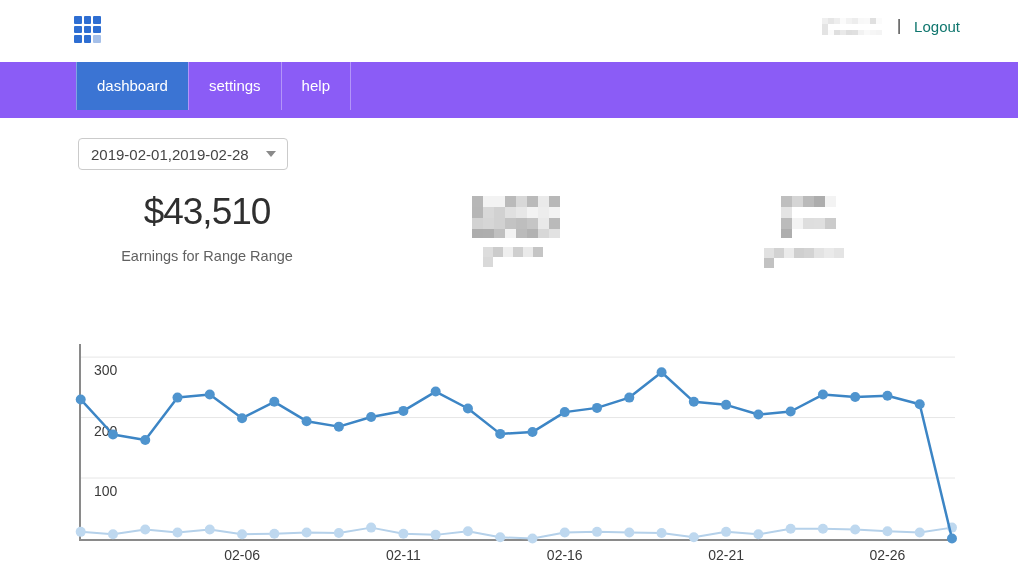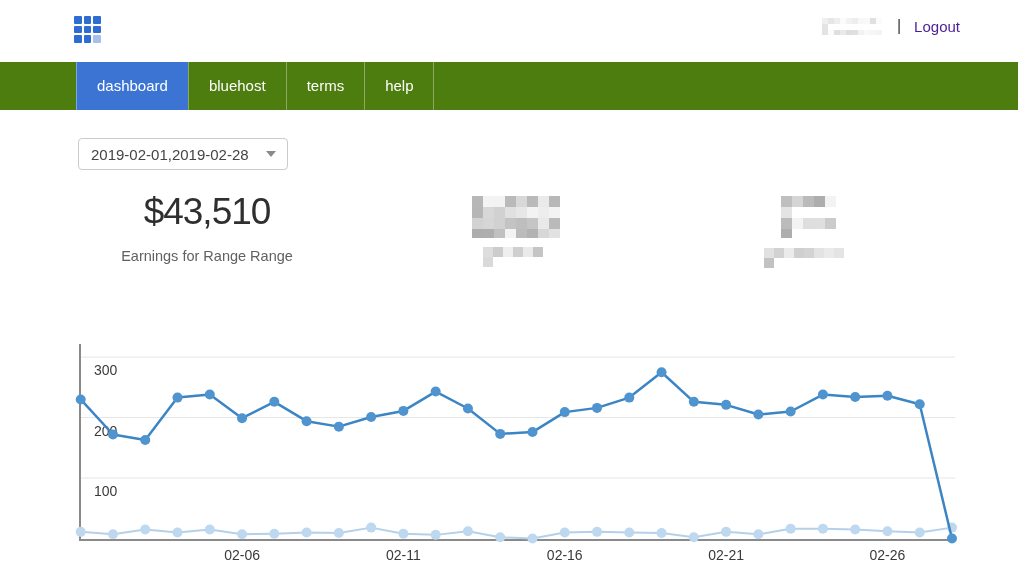--- a/index.html
+++ b/index.html
@@ -10,23 +10,23 @@
   }
   
   .header{position:absolute;top:0;left:0;width:1018px;height:62px;background:#fff;}
   .logo{position:absolute;left:74px;top:16px;display:flex;align-items:center;gap:10px;cursor:pointer;}
   .logo-grid{width:27px;height:27px;display:grid;grid-template-columns:repeat(3,1fr);grid-template-rows:repeat(3,1fr);gap:2px;}
   .logo-grid b{background:#2e6ed2;border-radius:1px;}
   .logo-grid b.lite{background:#a6c0e9;}
   .logo-text{font-size:26px;color:#3b7ad6;letter-spacing:-0.5px;}
   .header-right{position:absolute;top:17px;right:58px;display:flex;align-items:center;gap:13px;font-size:15px;}
   .hdr-sep{color:#3a3a3a;font-size:16px;}
-  .logout{color:#4c1d95;cursor:pointer;text-decoration:none;}
+  .logout{color:#0f766e;cursor:pointer;text-decoration:none;}
   
-  .nav{position:absolute;top:62px;left:0;width:1018px;height:48px;background:#4d7c0f;}
+  .nav{position:absolute;top:62px;left:0;width:1018px;height:56px;background:#8b5cf6;}
   .tabs{margin-left:76px;display:flex;height:48px;}
   .tab{color:#ffffff;font-size:15px;line-height:48px;padding:0 20px;
        border-left:1px solid rgba(255,255,255,.35);cursor:pointer;white-space:nowrap;}
   .tab:last-child{border-right:1px solid rgba(255,255,255,.35);}
   .tab.active{background:#3b74d3;}
   
   .date-select{position:absolute;left:78px;top:138px;width:210px;height:32px;box-sizing:border-box;
     border:1px solid #cbcbcb;border-radius:4px;background:#fff;display:flex;align-items:center;
     justify-content:space-between;padding:0 11px 0 12px;font-size:15px;color:#454545;cursor:pointer;}
   .caret{width:0;height:0;border-left:5px solid transparent;border-right:5px solid transparent;
@@ -61,22 +61,21 @@
   <div class="header-right">
     <span class="mosaic" style="position:relative;width:62px;height:17px;"><i style="width:6px;height:6px;background:rgb(239,239,239)"></i><i style="width:6px;height:6px;background:rgb(230,230,230)"></i><i style="width:6px;height:6px;background:rgb(238,238,238)"></i><i style="width:6px;height:6px;background:rgb(251,251,251)"></i><i style="width:6px;height:6px;background:rgb(242,242,242)"></i><i style="width:6px;height:6px;background:rgb(237,237,237)"></i><i style="width:6px;height:6px;background:rgb(248,248,248)"></i><i style="width:6px;height:6px;background:rgb(249,249,249)"></i><i style="width:6px;height:6px;background:rgb(224,224,224)"></i><i style="width:6px;height:6px;background:rgb(251,251,251)"></i><i style="width:6px;height:6px;background:rgb(228,228,228)"></i><br><i style="width:6px;height:6px;background:rgb(227,227,227)"></i><i style="width:6px;height:6px;background:rgb(251,251,251)"></i><i style="width:6px;height:6px;background:rgb(223,223,223)"></i><i style="width:6px;height:6px;background:rgb(233,233,233)"></i><i style="width:6px;height:6px;background:rgb(222,222,222)"></i><i style="width:6px;height:6px;background:rgb(224,224,224)"></i><i style="width:6px;height:6px;background:rgb(242,242,242)"></i><i style="width:6px;height:6px;background:rgb(249,249,249)"></i><i style="width:6px;height:6px;background:rgb(246,246,246)"></i><i style="width:6px;height:6px;background:rgb(244,244,244)"></i><br><br></span>
     <span class="hdr-sep">|</span>
     <a class="logout">Logout</a>
   </div>
 </div>
 
 <div class="nav">
   <div class="tabs" id="nav-tabs">
       <div class="tab active">dashboard</div>
-      <div class="tab">bluehost</div>
-      <div class="tab">terms</div>
+      <div class="tab">settings</div>
       <div class="tab">help</div>
     </div>
 </div>
 
 <div class="date-select">
   <span>2019-02-01,2019-02-28</span>
   <span class="caret"></span>
 </div>
 
 <div class="stat-earnings">

